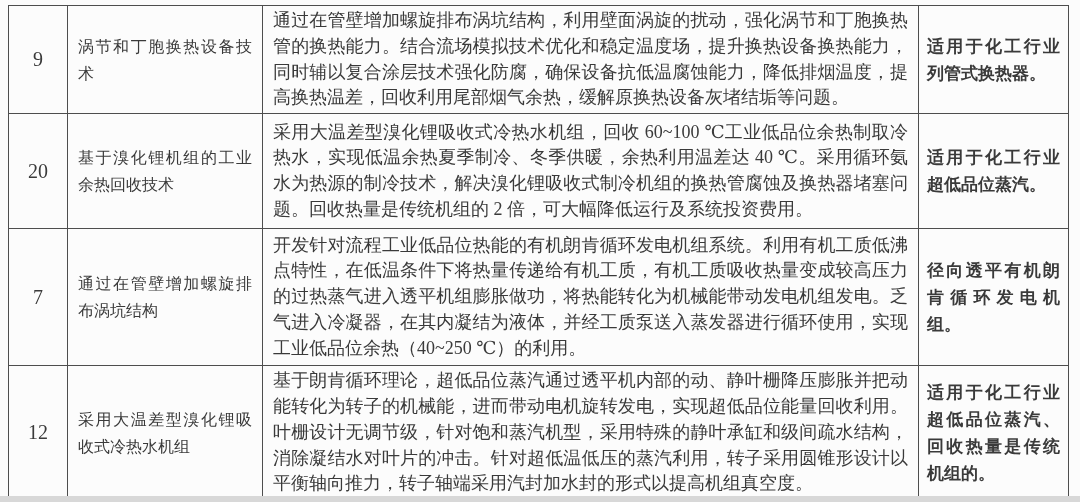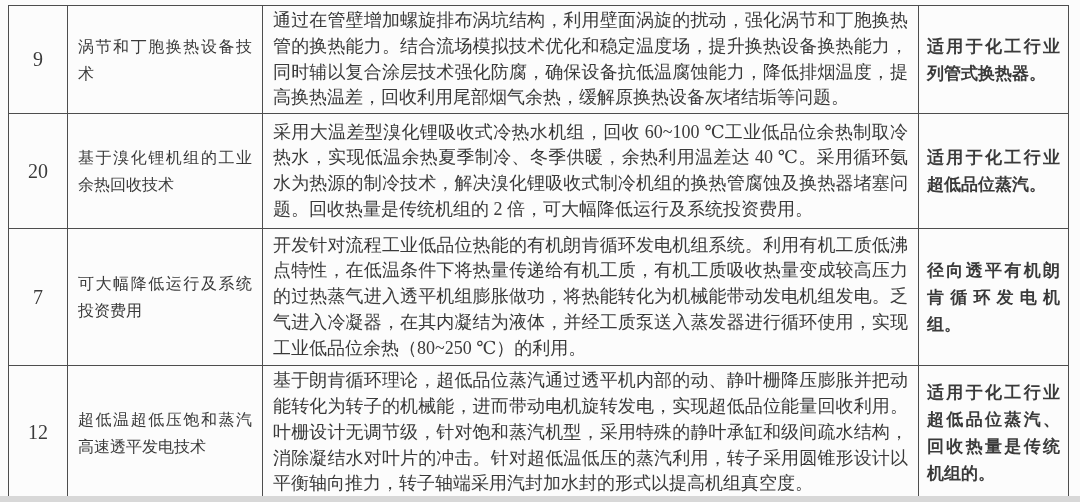--- a/index.html
+++ b/index.html
@@ -86,26 +86,26 @@
       <td class="scope">适用于化工行业列管式换热器。</td>
     </tr>
     <tr class="r10">
       <td class="no">20</td>
       <td class="name">基于溴化锂机组的工业余热回收技术</td>
       <td class="desc">采用大温差型溴化锂吸收式冷热水机组，回收 60~100 ℃工业低品位余热制取冷热水，实现低温余热夏季制冷、冬季供暖，余热利用温差达 40 ℃。采用循环氨水为热源的制冷技术，解决溴化锂吸收式制冷机组的换热管腐蚀及换热器堵塞问题。回收热量是传统机组的 2 倍，可大幅降低运行及系统投资费用。</td>
       <td class="scope">适用于化工行业超低品位蒸汽。</td>
     </tr>
     <tr class="r11">
       <td class="no">7</td>
-      <td class="name">可大幅降低运行及系统投资费用</td>
-      <td class="desc">开发针对流程工业低品位热能的有机朗肯循环发电机组系统。利用有机工质低沸点特性，在低温条件下将热量传递给有机工质，有机工质吸收热量变成较高压力的过热蒸气进入透平机组膨胀做功，将热能转化为机械能带动发电机组发电。乏气进入冷凝器，在其内凝结为液体，并经工质泵送入蒸发器进行循环使用，实现工业低品位余热（80~250 ℃）的利用。</td>
+      <td class="name">通过在管壁增加螺旋排布涡坑结构</td>
+      <td class="desc">开发针对流程工业低品位热能的有机朗肯循环发电机组系统。利用有机工质低沸点特性，在低温条件下将热量传递给有机工质，有机工质吸收热量变成较高压力的过热蒸气进入透平机组膨胀做功，将热能转化为机械能带动发电机组发电。乏气进入冷凝器，在其内凝结为液体，并经工质泵送入蒸发器进行循环使用，实现工业低品位余热（40~250 ℃）的利用。</td>
       <td class="scope">径向透平有机朗肯循环发电机组。</td>
     </tr>
     <tr class="r12">
       <td class="no">12</td>
-      <td class="name">超低温超低压饱和蒸汽高速透平发电技术</td>
+      <td class="name">采用大温差型溴化锂吸收式冷热水机组</td>
       <td class="desc">基于朗肯循环理论，超低品位蒸汽通过透平机内部的动、静叶栅降压膨胀并把动能转化为转子的机械能，进而带动电机旋转发电，实现超低品位能量回收利用。叶栅设计无调节级，针对饱和蒸汽机型，采用特殊的静叶承缸和级间疏水结构，消除凝结水对叶片的冲击。针对超低温低压的蒸汽利用，转子采用圆锥形设计以平衡轴向推力，转子轴端采用汽封加水封的形式以提高机组真空度。</td>
       <td class="scope">适用于化工行业超低品位蒸汽、回收热量是传统机组的。</td>
     </tr>
   </tbody>
 </table>
 
 <div class="bottom-strip"></div>
 
 </body></html>

